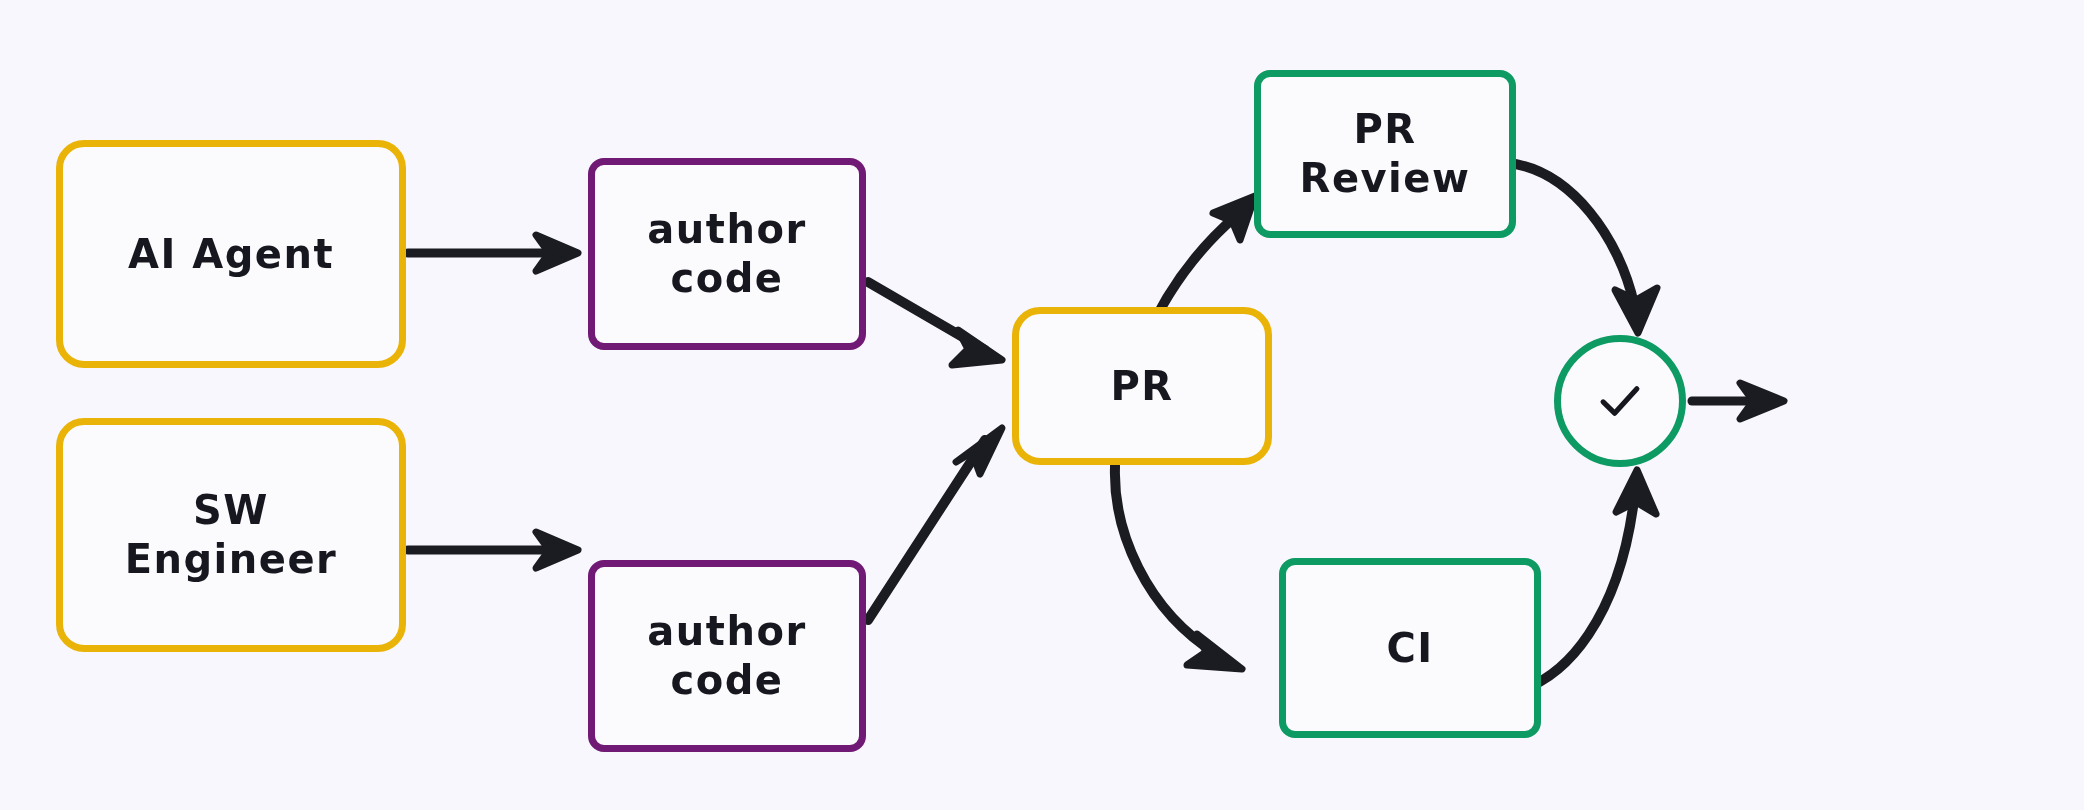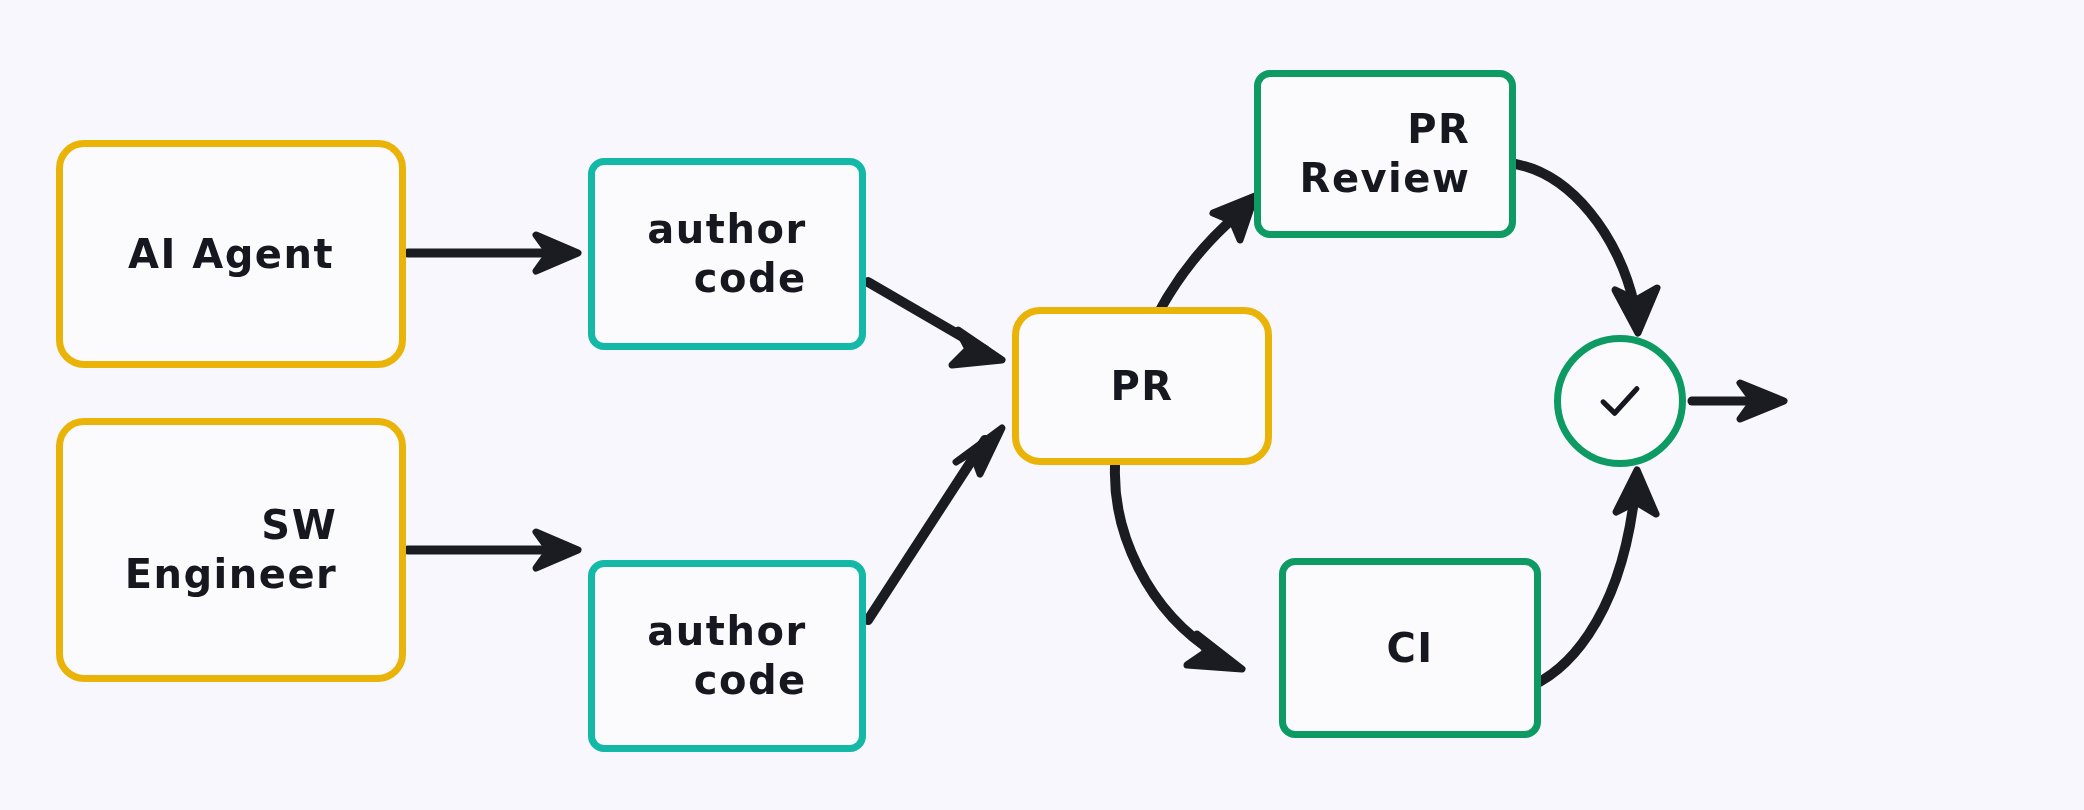--- a/index.html
+++ b/index.html
@@ -38,24 +38,23 @@
     text-align: center;
   }
   .node-label {
     font-family: "DejaVu Sans", "Liberation Sans", sans-serif;
     font-weight: 700;
     color: #17171f;
     letter-spacing: 1.5px;
     line-height: 1.22;
     white-space: pre-line;
     user-select: none;
-    text-align: right;
   }
   .b-black { border: 7px solid #eab308; border-radius: 28px; }
-  .b-blue  { border: 7px solid #14b8a6; border-radius: 16px; }
+  .b-blue  { border: 7px solid #701a75; border-radius: 16px; }
   .b-green { border: 7px solid #0e9a63; border-radius: 16px; }
 
   .check-circle {
     position: absolute;
     box-sizing: border-box;
     border: 7px solid #0e9a63;
     border-radius: 50%;
     background: #fbfbfe;
     display: flex;
     align-items: center;
@@ -118,21 +117,21 @@
       <path d="M 1692 401 L 1752 401" stroke="#1b1b22" stroke-width="9" fill="none" stroke-linecap="round"></path>
       <path d="M 1740 383 L 1784 401 L 1740 419 L 1753 401 Z" fill="#1b1b22" stroke="#1b1b22" stroke-width="7" stroke-linejoin="round"></path>
     </g>
 
   </svg>
 
   <div class="node-box b-black" style="left:56px; top:140px; width:350px; height:228px;">
     <span class="node-label" style="font-size:40px;">AI Agent</span>
   </div>
 
-  <div class="node-box b-black" style="left:56px; top:418px; width:350px; height:264px;">
+  <div class="node-box b-black" style="left:56px; top:418px; width:350px; height:234px;">
     <span class="node-label" style="font-size:40px;">SW
 Engineer</span>
   </div>
 
   <div class="node-box b-blue" style="left:588px; top:158px; width:278px; height:192px;">
     <span class="node-label" style="font-size:40px;">author
 code</span>
   </div>
 
   <div class="node-box b-blue" style="left:588px; top:560px; width:278px; height:192px;">

